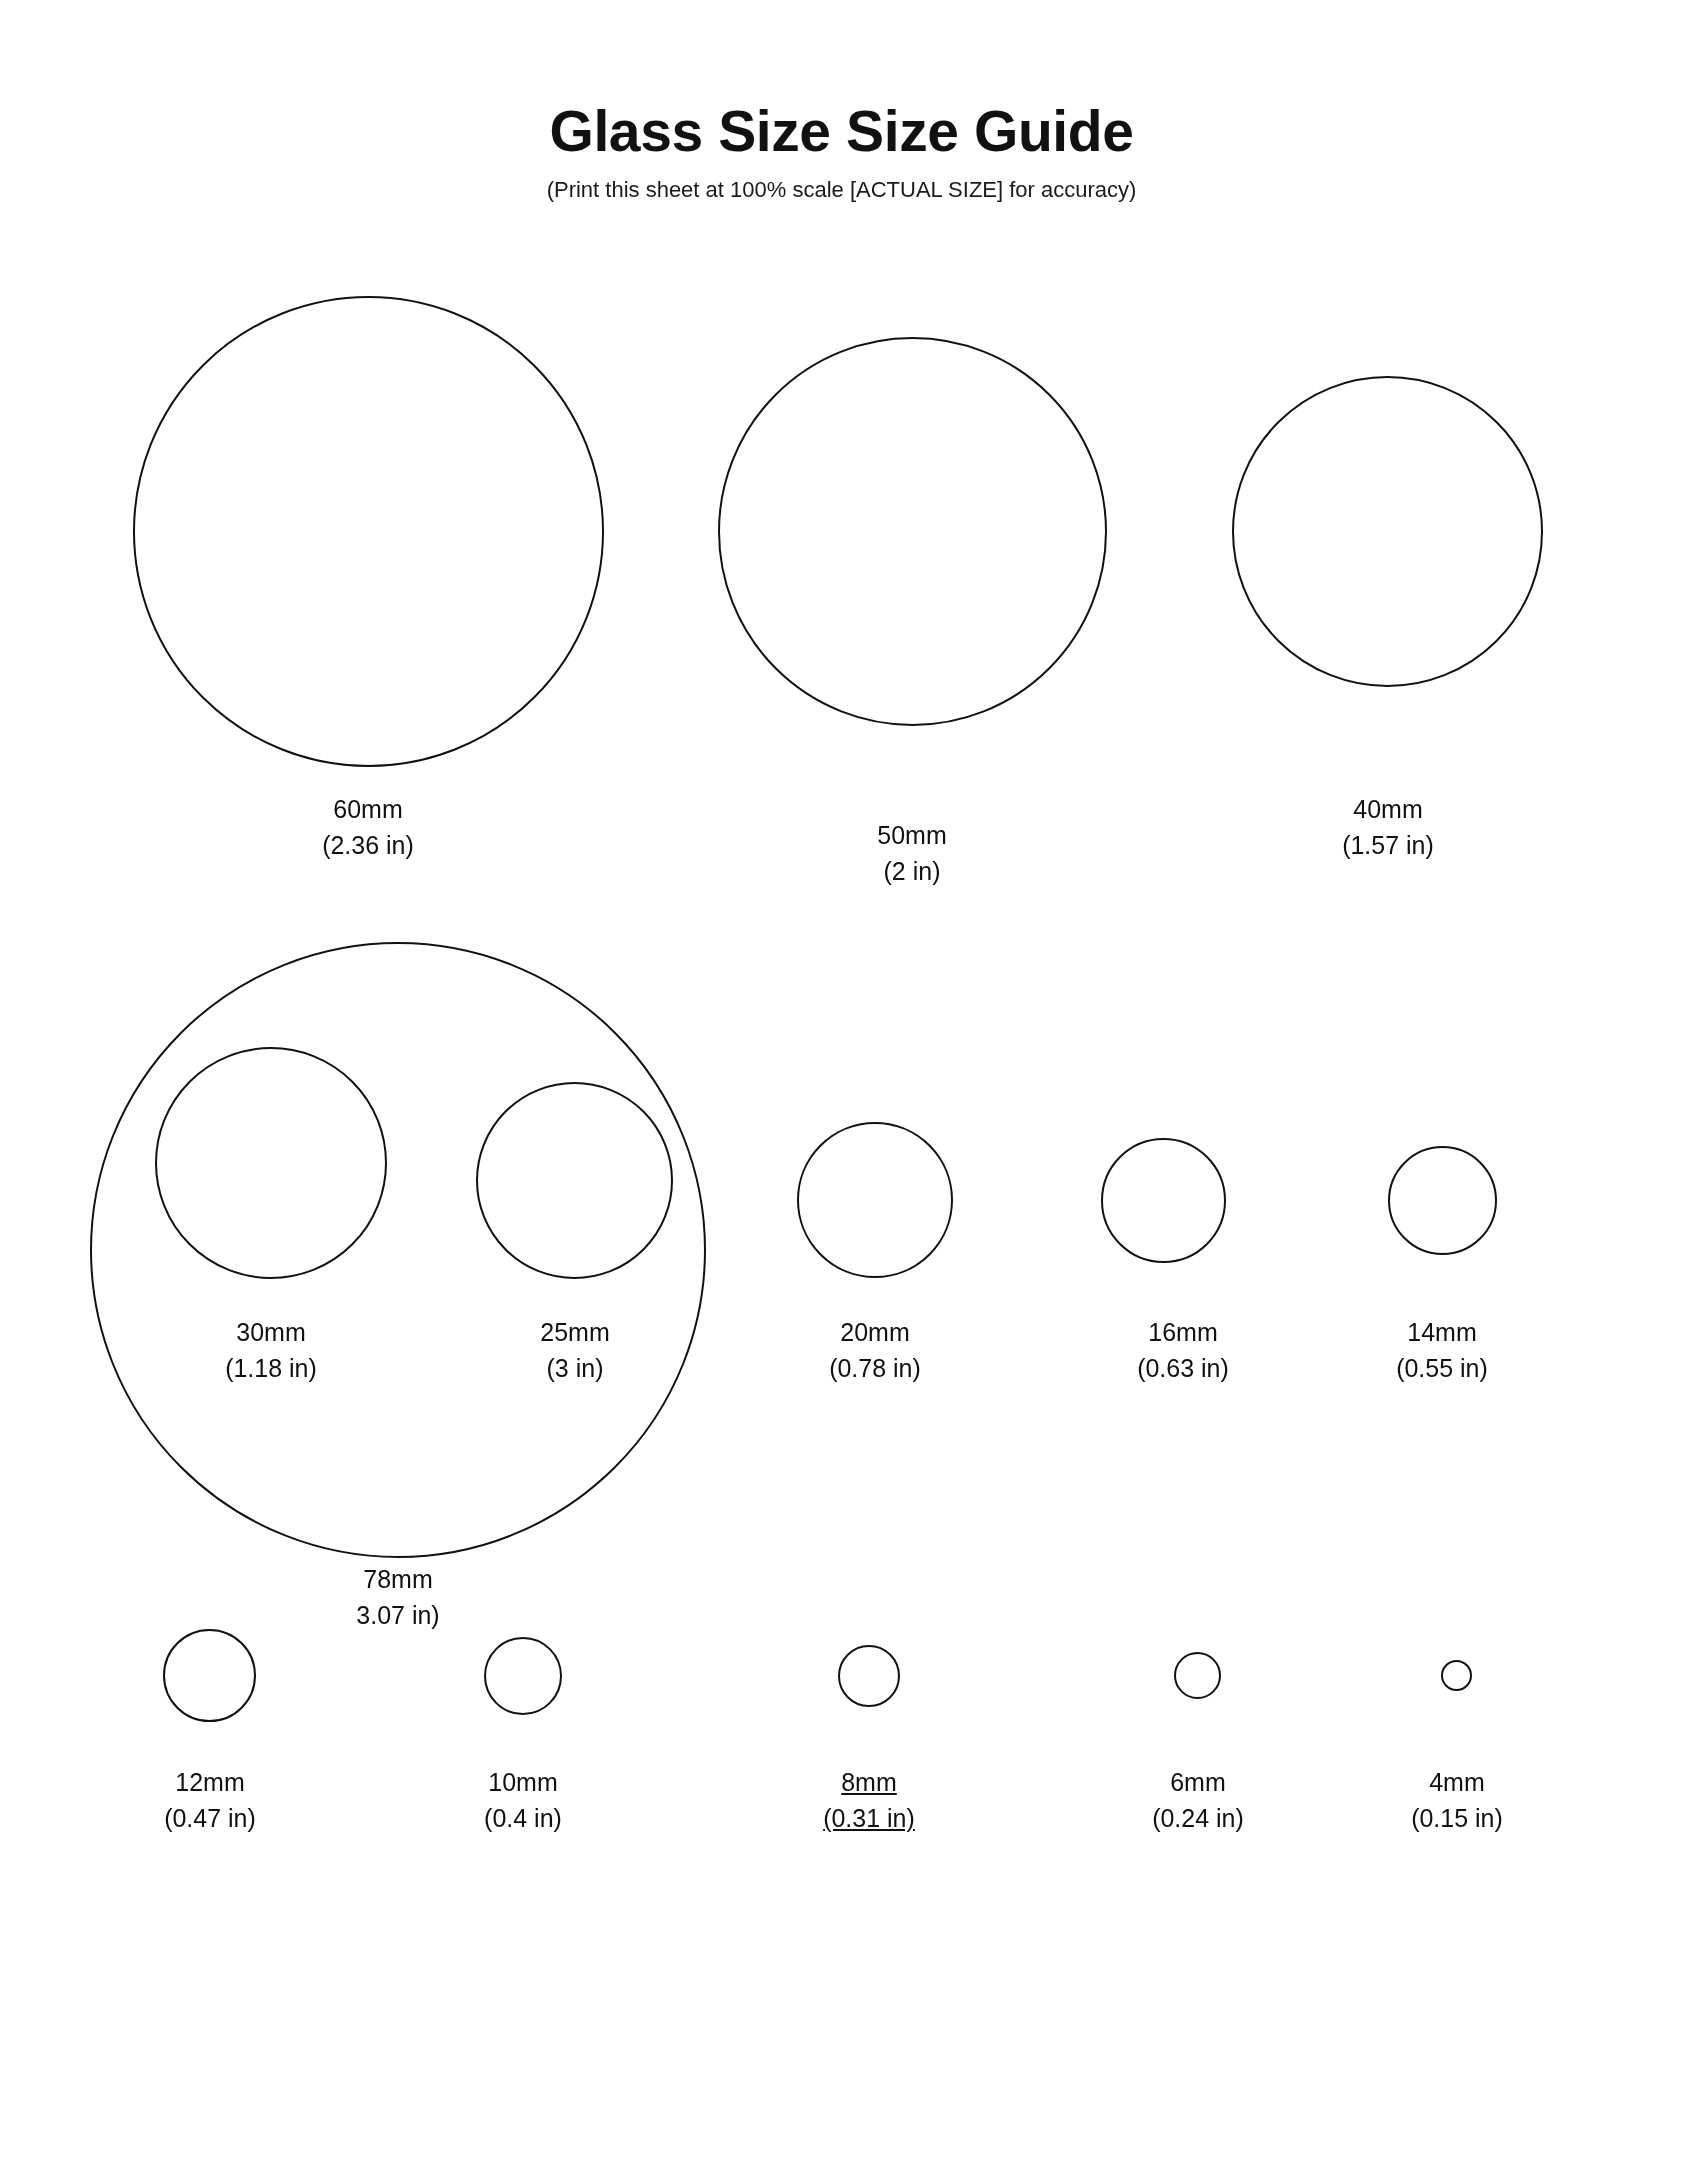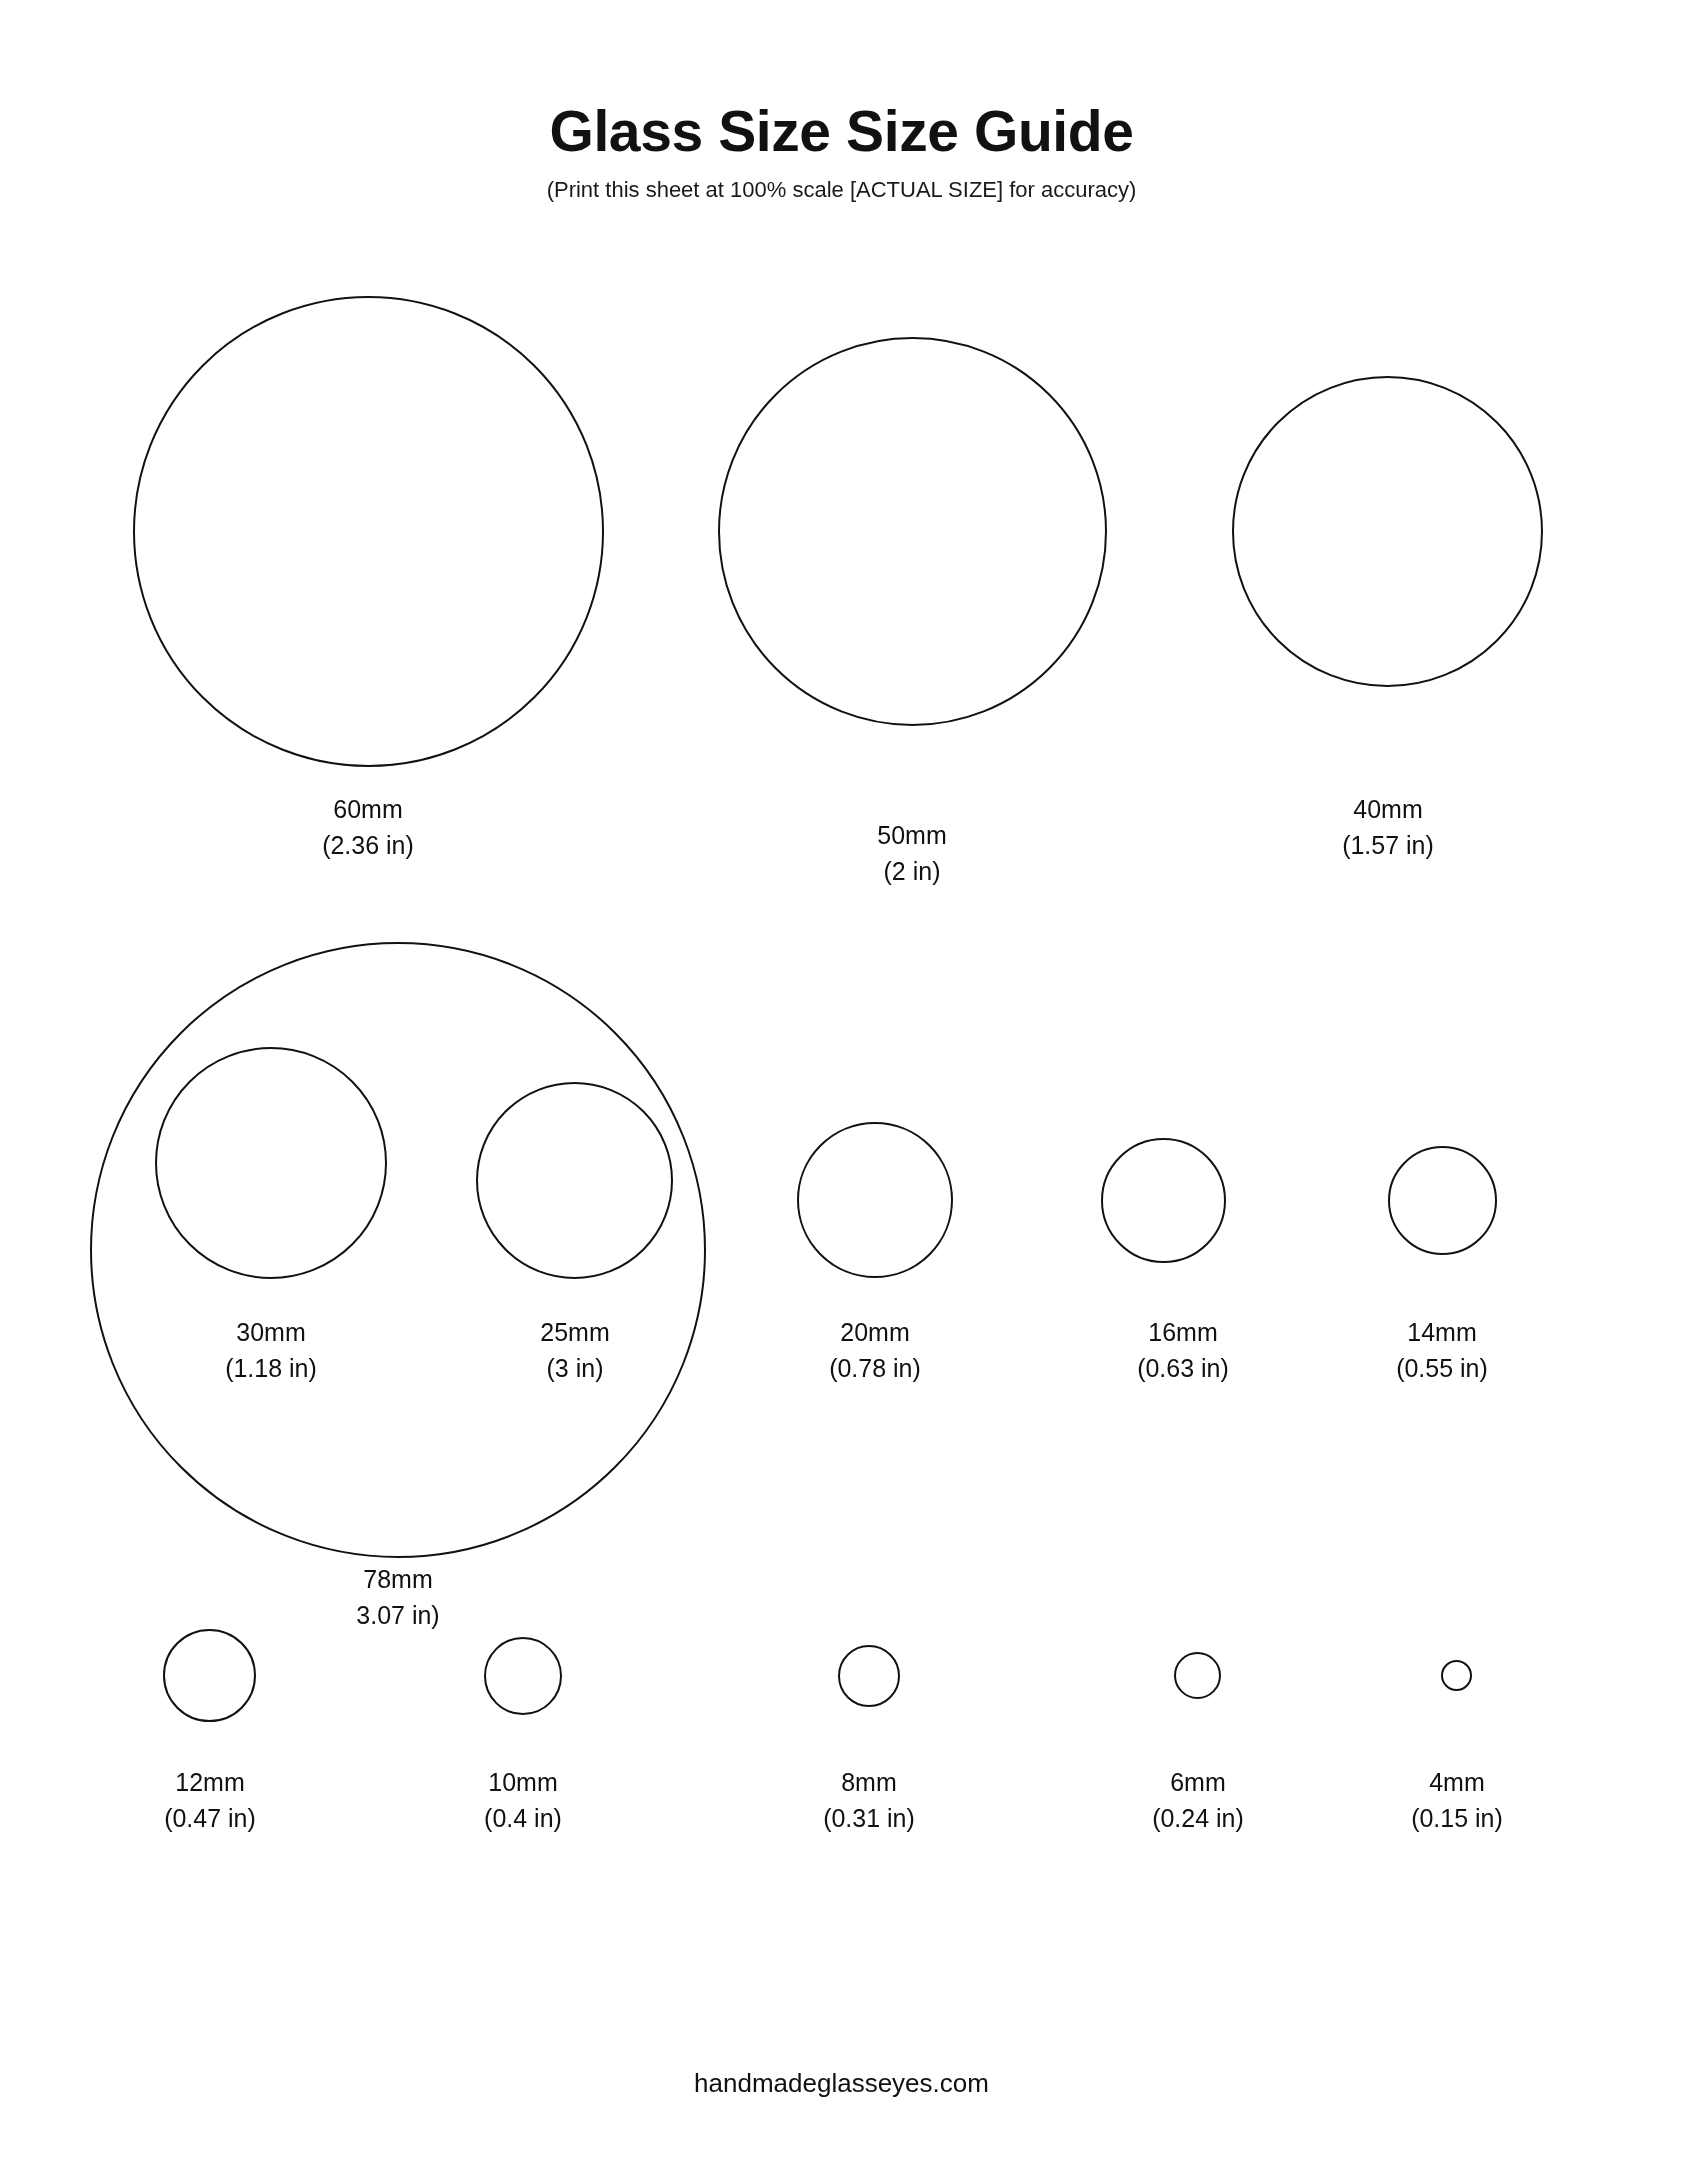--- a/index.html
+++ b/index.html
@@ -133,32 +133,31 @@
       <div class="cap" style="left: 63px; top: 1764px;">
         <span class="mm">12mm</span>
         <span class="inch">(0.47 in)</span>
       </div>
       <div class="circle" style="width: 78px; height: 78px; left: 484px; top: 1637px;"></div>
       <div class="cap" style="left: 376px; top: 1764px;">
         <span class="mm">10mm</span>
         <span class="inch">(0.4 in)</span>
       </div>
       <div class="circle" style="width: 62px; height: 62px; left: 838px; top: 1645px;"></div>
-      <div class="cap" style="left: 722px; top: 1764px;">
+      <div class="cap" style="left: 722px; top: 1764px; text-decoration: underline;">
         <span class="mm">8mm</span>
         <span class="inch">(0.31 in)</span>
       </div>
       <div class="circle" style="width: 47px; height: 47px; left: 1174px; top: 1652px;"></div>
       <div class="cap" style="left: 1051px; top: 1764px;">
         <span class="mm">6mm</span>
         <span class="inch">(0.24 in)</span>
       </div>
       <div class="circle" style="width: 31px; height: 31px; left: 1441px; top: 1660px;"></div>
       <div class="cap" style="left: 1310px; top: 1764px;">
         <span class="mm">4mm</span>
         <span class="inch">(0.15 in)</span>
       </div>
     </div>
 
-  <div class="footer">handmadeglasseyes.com</div>
 
 </div>
 
 
 </body></html>

